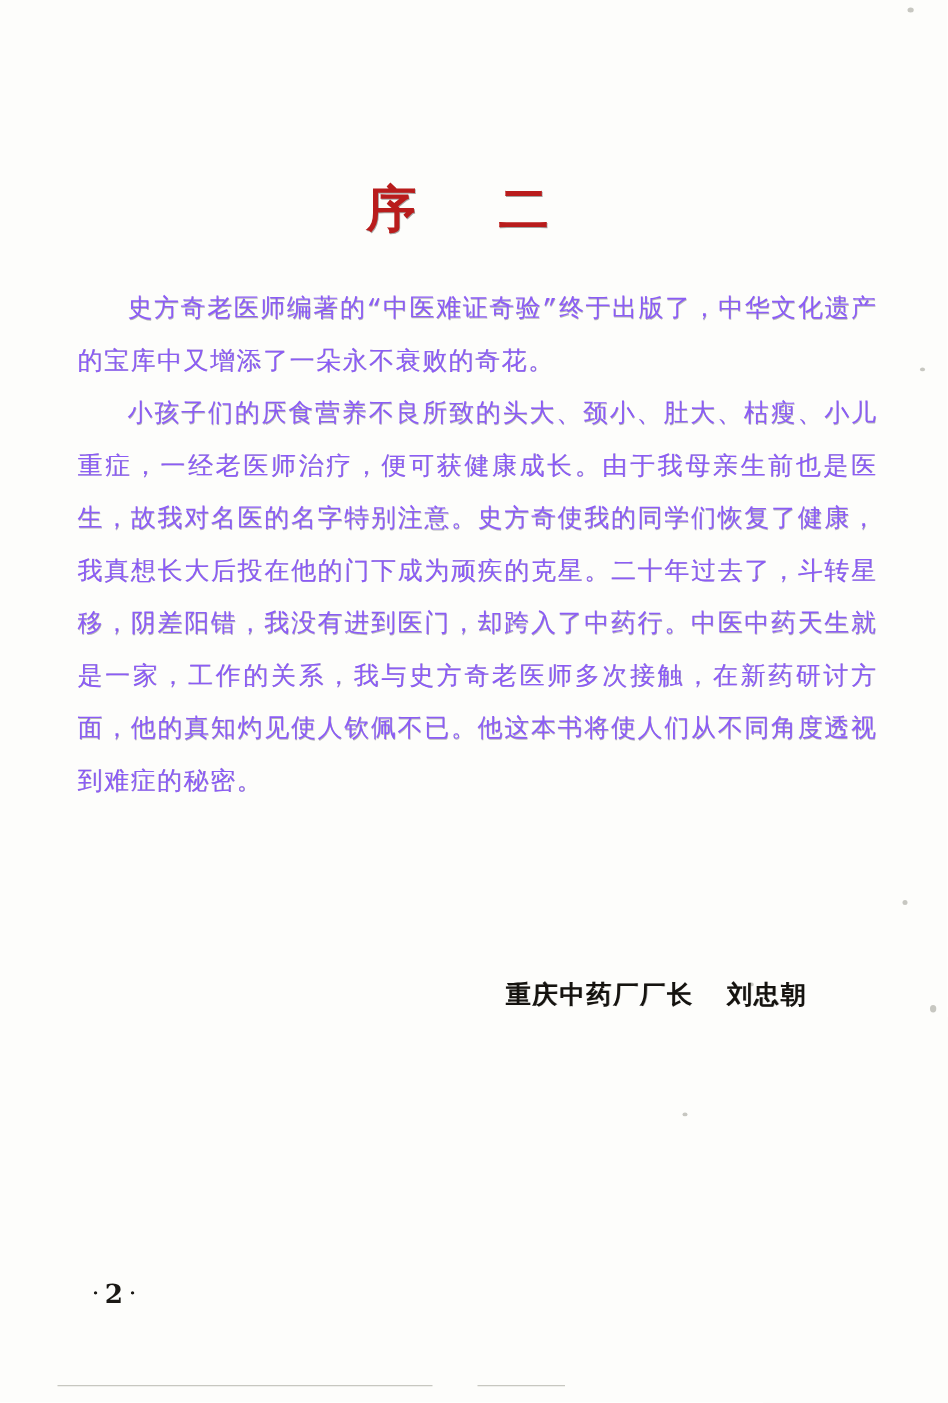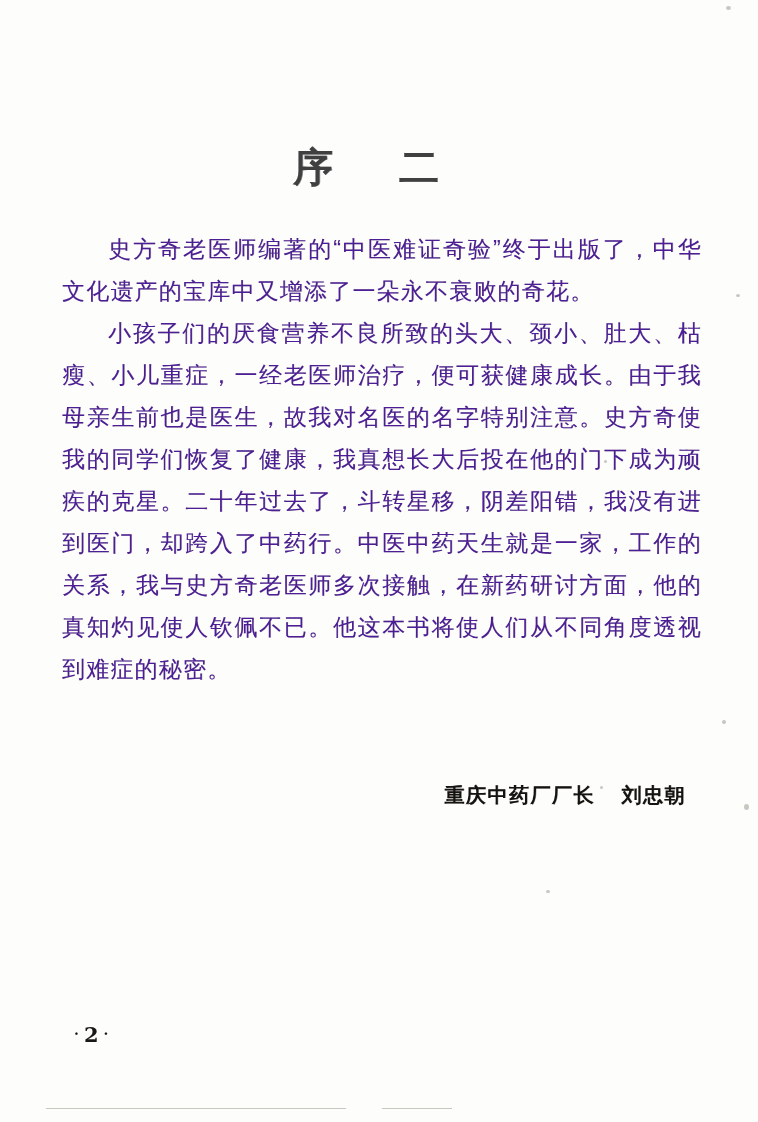--- a/index.html
+++ b/index.html
@@ -26,48 +26,48 @@
   }
   .page-title {
     position: absolute;
     top: 140px;
     left: 0;
     width: 100%;
     text-align: center;
     font-size: 40px;
     font-weight: bold;
     letter-spacing: 26px;
-    color: #404040;
+    color: #b91c1c;
     font-family: "DejaVu Sans", "Liberation Sans", sans-serif;
     text-shadow: 0.6px 0.4px 0 rgba(0,0,0,0.35);
   }
   .body-text {
     position: absolute;
     top: 228px;
     left: 62px;
     width: 640px;
-    color: #4c1d95;
-    font-size: 23px;
+    color: #8b5cf6;
+    font-size: 20px;
     line-height: 42px;
     text-align: justify;
     text-justify: inter-character;
-    font-family: Liberation Sans, sans-serif;
+    font-family: Liberation Mono, monospace;
   }
   .body-text p {
     margin: 0 0 0 0;
     text-indent: 2em;
     letter-spacing: 1.2px;
     text-shadow: 0.4px 0.3px 0 rgba(0,0,0,0.28);
   }
   .signature {
     position: absolute;
     top: 782px;
     left: 0;
     width: 100%;
-    padding-right: 72px;
+    padding-right: 112px;
     box-sizing: border-box;
     text-align: right;
     font-size: 20px;
     font-weight: bold;
     letter-spacing: 1.5px;
     color: #15130f;
     font-family: "DejaVu Serif", "Liberation Serif", serif;
     text-shadow: 0.5px 0.4px 0 rgba(0,0,0,0.35);
   }
   .signature .sig-name {

